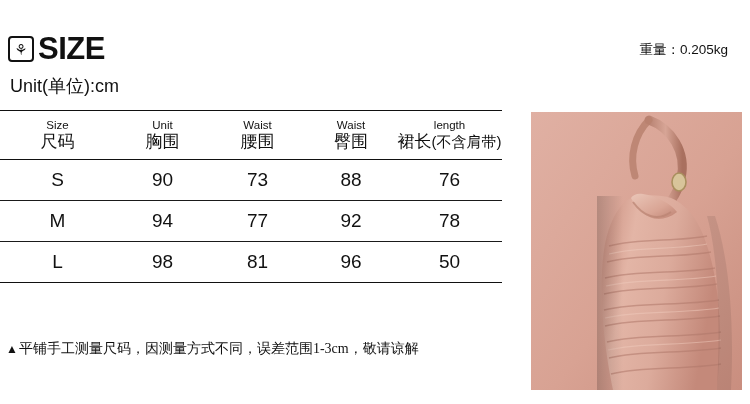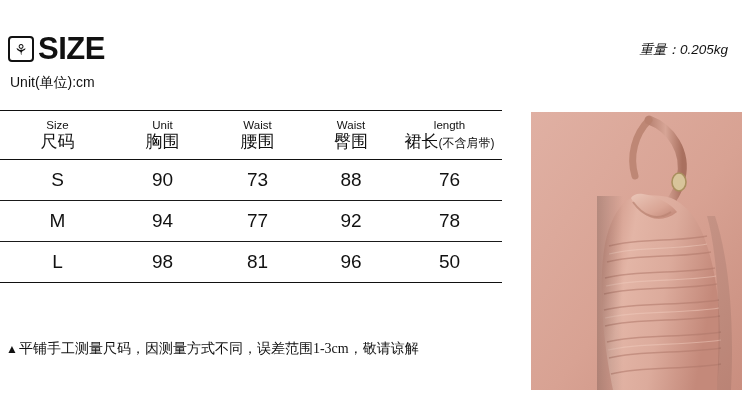--- a/index.html
+++ b/index.html
@@ -51,21 +51,20 @@
     line-height: 30px;
   }
 
   .meta {
     position: absolute;
     right: 22px;
     top: 40px;
     font-size: 13.5px;
     line-height: 20px;
     text-align: left;
-    font-style: italic;
   }
   .meta-row {
     white-space: nowrap;
   }
 
   
   .table-area {
     position: absolute;
     left: 0px;
     top: 110px;
@@ -91,21 +90,21 @@
     font-size: 11.5px;
     line-height: 14px;
     font-weight: normal;
   }
   .hdr-cn {
     font-size: 17px;
     line-height: 20px;
     font-weight: normal;
   }
   .hdr-cn .small {
-    font-size: 12px;
+    font-size: 15px;
   }
   .body-row td {
     height: 40px;
     font-size: 19px;
     font-weight: normal;
   }
   .rule {
     height: 1px;
     background: #111;
     width: 502px;
@@ -148,21 +147,21 @@
 <body>
 
 <div class="page">
 
   <div class="header">
     <div class="logo-mark">⚘</div>
     <div class="title-wrap">
       <div class="size-title">SIZE</div>
     </div>
   </div>
-  <div style="position:absolute;left:10px;top:74px;font-size:14px;">Unit(单位):cm</div>
+  <div style="position:absolute;left:10px;top:74px;font-size:18px;">Unit(单位):cm</div>
 
   <div class="meta">
     <div class="meta-row">
       <span>重量：</span><span>0.205kg</span>
     </div>
   </div>
 
   <div class="table-area">
     <div class="rule"></div>
     <table class="size-table">

